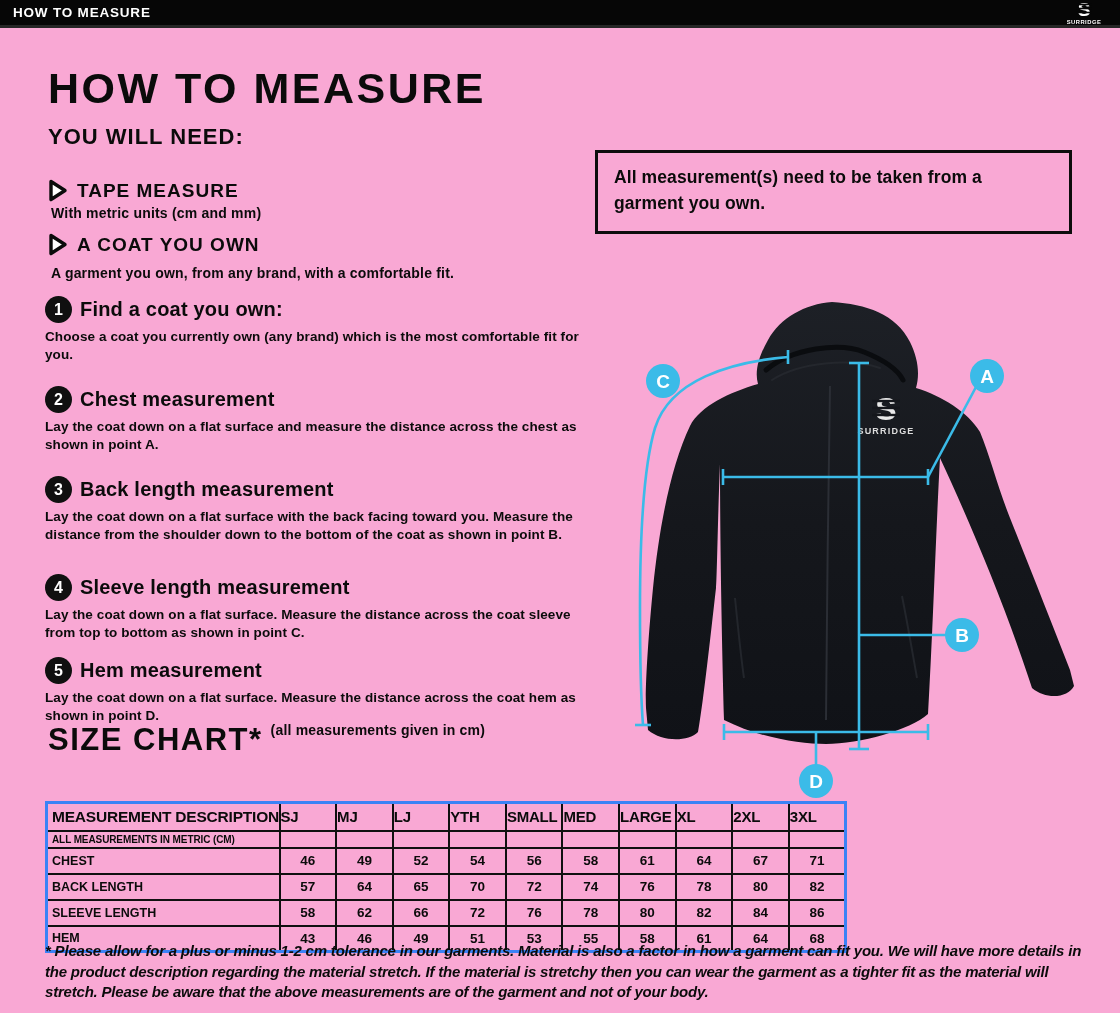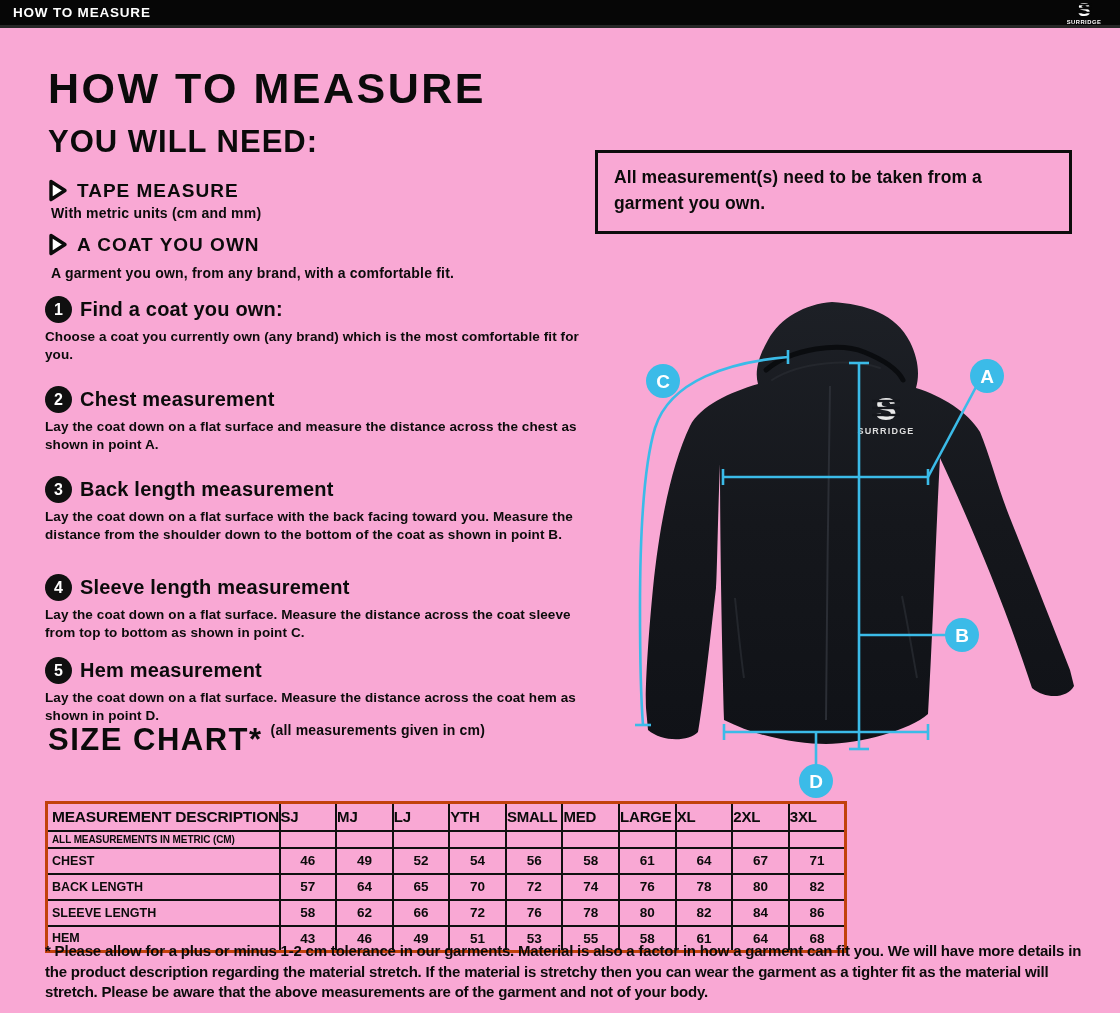--- a/index.html
+++ b/index.html
@@ -11,21 +11,21 @@
   
   .topbar {
     position:absolute; left:0; top:0; width:1120px; height:28px;
     background:#060606; border-bottom:3px solid #262626;
     display:flex; align-items:center; justify-content:space-between;
     padding:0 13px;
   }
   .topbar-title { color:#ffffff; font-size:13.5px; font-weight:bold; letter-spacing:.8px; }
   
   .h1 { position:absolute; left:48px; top:64px; font-size:43px; font-weight:bold; letter-spacing:2.5px; }
-  .h2 { position:absolute; left:48px; top:124px; font-size:31px; font-weight:bold; letter-spacing:1px; }
+  .h2 { position:absolute; left:48px; top:124px; font-size:22px; font-weight:bold; letter-spacing:1px; }
   
   .need { position:absolute; left:48px; }
   .need-head { display:flex; align-items:center; gap:9px; }
   .need-label { font-size:19px; font-weight:bold; letter-spacing:1px; }
   .need-detail { margin-top:3px; margin-left:3px; font-size:14px; font-weight:bold; letter-spacing:.2px; }
   #need-0 { top:179px; }
   #need-1 { top:233px; }
   #need-1 .need-detail { margin-top:9px; }
   
   .step { position:absolute; left:45px; width:548px; }
@@ -49,31 +49,31 @@
     font-size:17.5px; font-weight:bold; line-height:1.5; letter-spacing:.1px;
   }
   
   .diagram { position:absolute; left:600px; top:268px; width:520px; height:548px; }
   
   .size-chart-head { position:absolute; left:48px; top:722px; display:flex; }
   .size-chart-title { font-size:31px; font-weight:bold; letter-spacing:1.5px; }
   .size-chart-sub { font-size:14px; font-weight:bold; margin-left:8px; padding-bottom:4px; letter-spacing:.2px; }
   
   .table-wrap { position:absolute; left:45px; top:801px; width:802px; }
-  table.size { border-collapse:collapse; table-layout:fixed; width:802px; border:3px solid #c2410c; }
+  table.size { border-collapse:collapse; table-layout:fixed; width:802px; border:3px solid #3b82f6; }
   table.size td, table.size th { border:2px solid #101010; overflow:hidden; white-space:nowrap; }
   th.col-head { height:28px; font-size:15px; font-weight:bold; text-align:left; letter-spacing:-.2px; }
   th.desc-head { text-align:left; padding-left:4px; font-size:15.5px; }
   td.metric-note { height:17px; font-size:10px; font-weight:bold; text-align:left; padding-left:4px; letter-spacing:-.1px; }
   td.row-label { height:26px; font-size:12.5px; font-weight:bold; text-align:left; padding-left:4px; }
   td.val { height:18px; font-size:13.5px; font-weight:bold; text-align:center; }
   
   .footnote {
     position:absolute; left:45px; top:941px; width:1044px;
-    font-size:15px; font-weight:bold; line-height:1.38; letter-spacing:-.2px;
+    font-size:15px; font-weight:bold; font-style:italic; line-height:1.38; letter-spacing:-.2px;
   }
 </style>
 </head>
 <body>
 
 <div class="canvas">
 
   <div class="topbar">
     <div class="topbar-title">HOW TO MEASURE</div>
     <svg width="46" height="26" viewBox="0 0 46 26">

